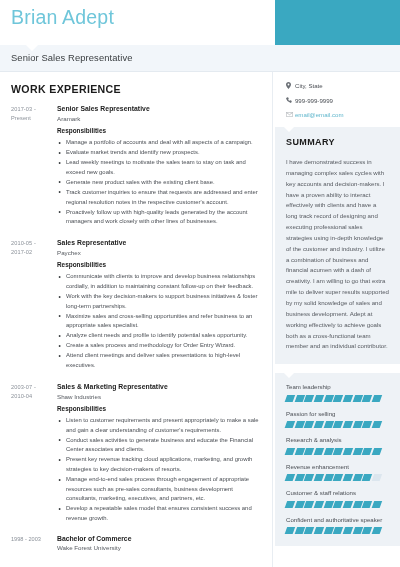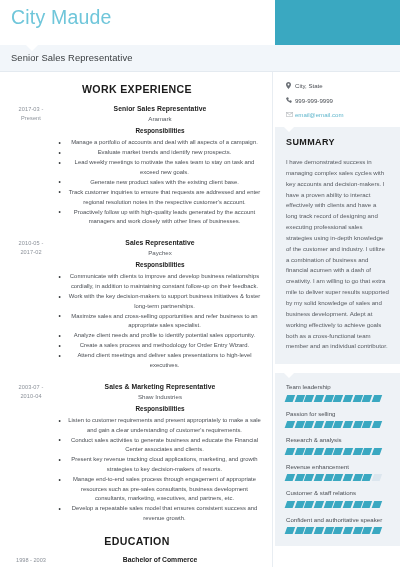--- a/index.html
+++ b/index.html
@@ -33,21 +33,21 @@
     border-right: 6px solid transparent;
     border-top: 6px solid #ffffff;
   }
   .job-title-line {
     position: absolute; left: 11px; top: 7px;
     font-size: 9.4px; color: #3c4043; letter-spacing: .1px;
   }
 
   
   .body { position: relative; display: flex; height: 495px; }
-  .left { width: 281px; padding: 11px 12px 0 11px; text-align: center; }
+  .left { width: 281px; padding: 11px 12px 0 11px; }
   .right { width: 128px; position: relative; }
   .vdivider {
     position: absolute; left: 272px; top: 0; width: 1px; height: 495px;
     background: #e8edf2;
   }
 
   
   h2.section {
     font-size: 10.6px; font-weight: bold; color: #1b1b1b;
     letter-spacing: .35px; margin-bottom: 9px;
@@ -134,21 +134,21 @@
   }
   .seg.empty { background: #dce6ee; }
 </style>
 </head>
 <body>
 
 <div class="page">
 
   <div class="header">
     <div class="header-teal"></div>
-    <div class="name">City Maude</div>
+    <div class="name">Brian Adept</div>
   </div>
 
   <div class="subbar">
     <div class="subbar-notch"></div>
     <div class="job-title-line">Senior Sales Representative</div>
   </div>
 
   <div class="body">
     <div class="vdivider"></div>
 
@@ -208,21 +208,20 @@
           <ul class="bullets">
             <li>Listen to customer requirements and present appropriately to make a sale and gain a clear understanding of customer's requirements.</li>
             <li>Conduct sales activities to generate business and educate the Financial Center associates and clients.</li>
             <li>Present key revenue tracking cloud applications, marketing, and growth strategies to key decision-makers of resorts.</li>
             <li>Manage end-to-end sales process through engagement of appropriate resources such as pre-sales consultants, business development consultants, marketing, executives, and partners, etc.</li>
             <li>Develop a repeatable sales model that ensures consistent success and revenue growth.</li>
           </ul>
         </div>
       </div>
 
-      <h2 class="section section-education">EDUCATION</h2>
 
       <div class="edu-entry">
         <div class="edu-dates">1998 - 2003</div>
         <div class="edu-body">
           <div class="degree">Bachelor of Commerce</div>
           <div class="school">Wake Forest University</div>
         </div>
       </div>
 
     </div>

